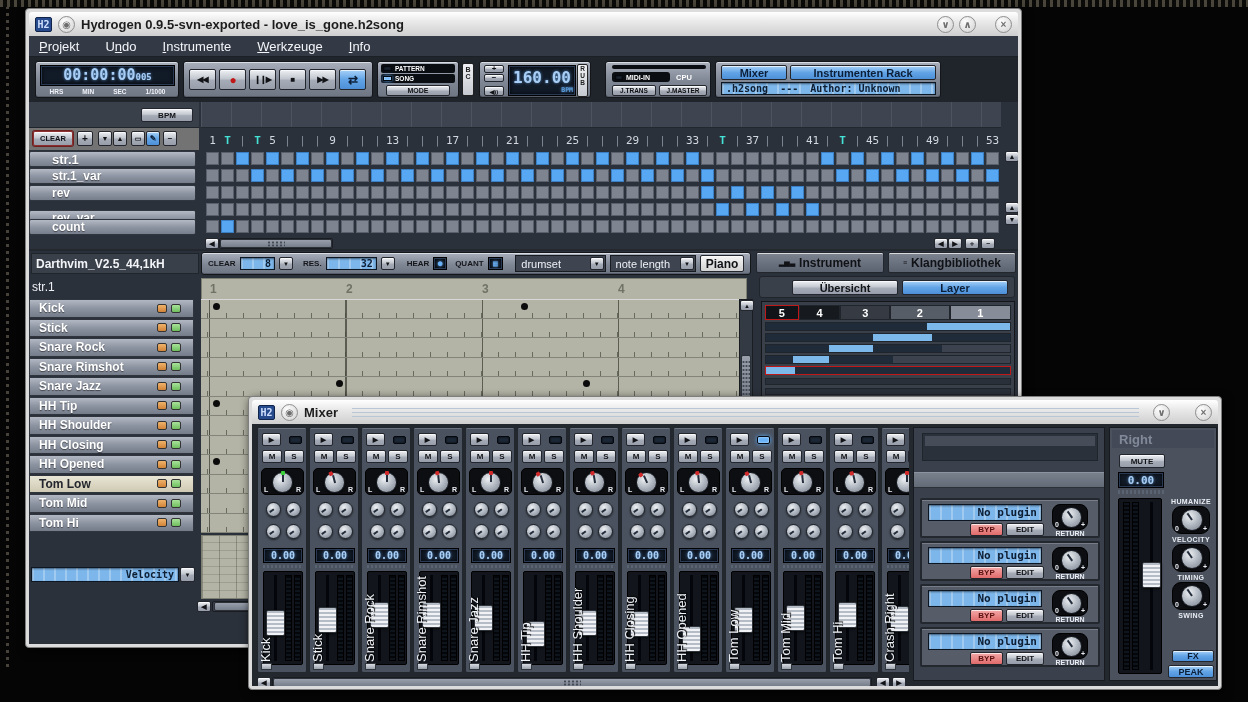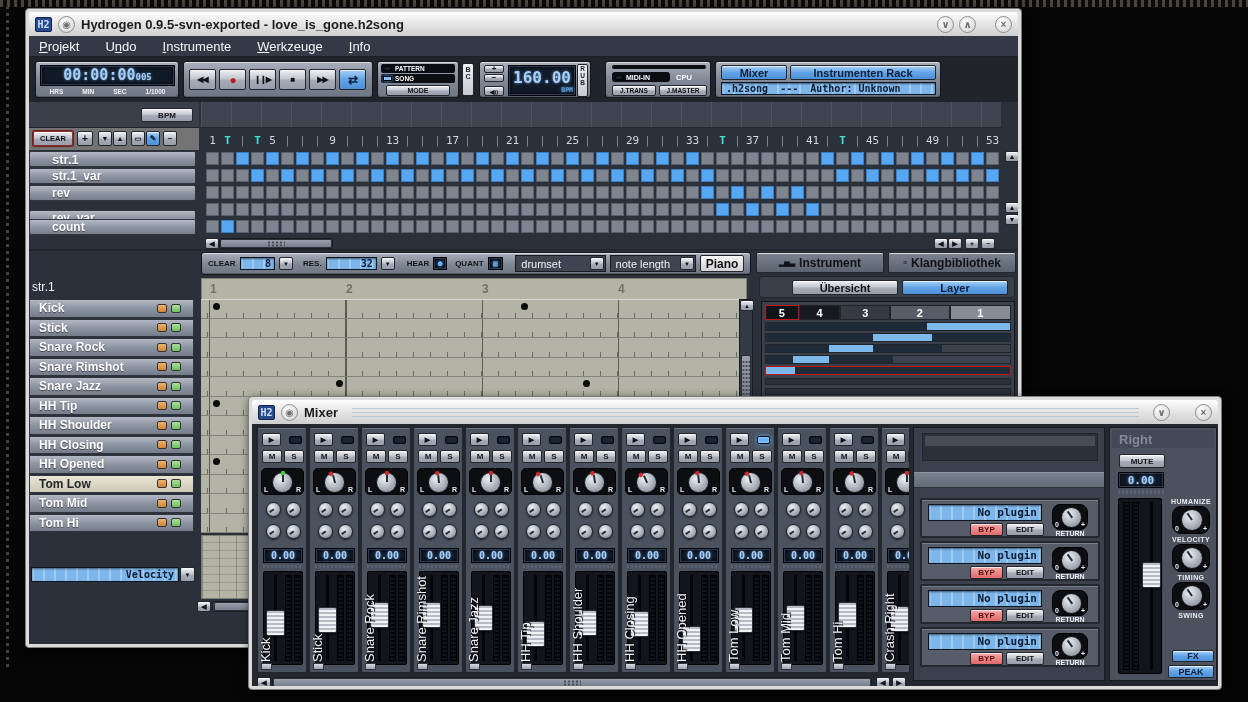--- a/index.html
+++ b/index.html
@@ -536,20 +536,21 @@
         <button class="btn scrollbtn" style="left:905px;top:136px;">◀</button>
         <button class="btn scrollbtn" style="left:919px;top:136px;">▶</button>
         <button class="btn scrollbtn" style="left:936px;top:136px;">＋</button>
         <button class="btn scrollbtn" style="left:952px;top:136px;">−</button>
         <button class="btn scrollbtn" style="left:976px;top:49px;width:12px;">▲</button>
         <button class="btn scrollbtn" style="left:976px;top:100px;width:12px;">▲</button>
         <button class="btn scrollbtn" style="left:976px;top:112px;width:12px;">▼</button>
       </div>
 
       <div style="position:absolute;left:0;top:215px;width:100%;height:25px;background:#2b313b;">
+        <div style="position:absolute;left:2px;top:2px;width:168px;height:21px;background:#3a4049;border:1px solid #20242b;display:flex;align-items:center;padding-left:4px;color:#f2f4f8;font-size:12px;font-weight:bold;">Darthvim_V2.5_44,1kH</div>
         <div class="panel" style="left:172px;top:1px;width:550px;height:23px;display:flex;align-items:center;padding:0 6px;gap:4px;">
           <span style="font-size:8px;font-weight:bold;color:#14161a;">CLEAR</span>
           <span class="lcdL" style="width:36px;height:13px;font-size:10px;display:inline-flex;align-items:center;justify-content:flex-end;padding-right:3px;">8</span>
           <button class="btn" style="width:13px;height:13px;font-size:6px;">▼</button>
           <span style="font-size:8px;font-weight:bold;color:#14161a;margin-left:6px;">RES.</span>
           <span class="lcdL" style="width:52px;height:13px;font-size:10px;display:inline-flex;align-items:center;justify-content:flex-end;padding-right:3px;">32</span>
           <button class="btn" style="width:13px;height:13px;font-size:6px;">▼</button>
           <span style="font-size:8px;font-weight:bold;color:#14161a;margin-left:8px;">HEAR</span>
           <span class="lcdD" style="width:14px;height:13px;display:inline-flex;align-items:center;justify-content:center;font-size:8px;color:#6ab2f8;">●</span>
           <span style="font-size:8px;font-weight:bold;color:#14161a;margin-left:4px;">QUANT</span>

